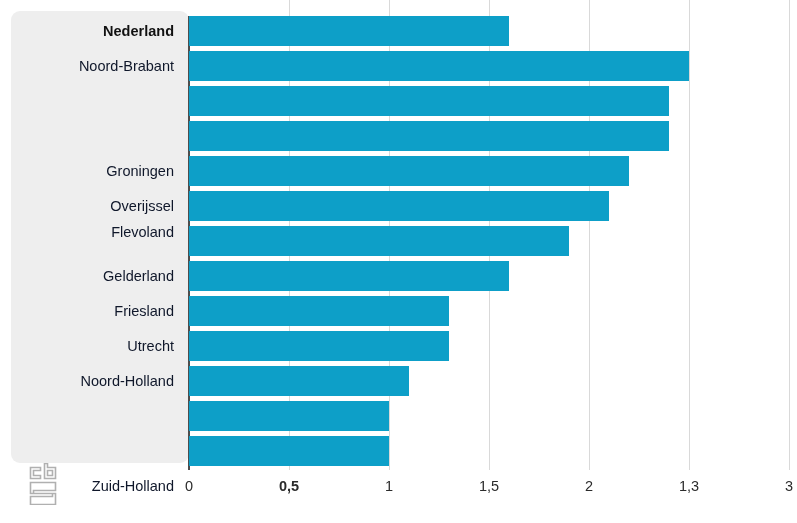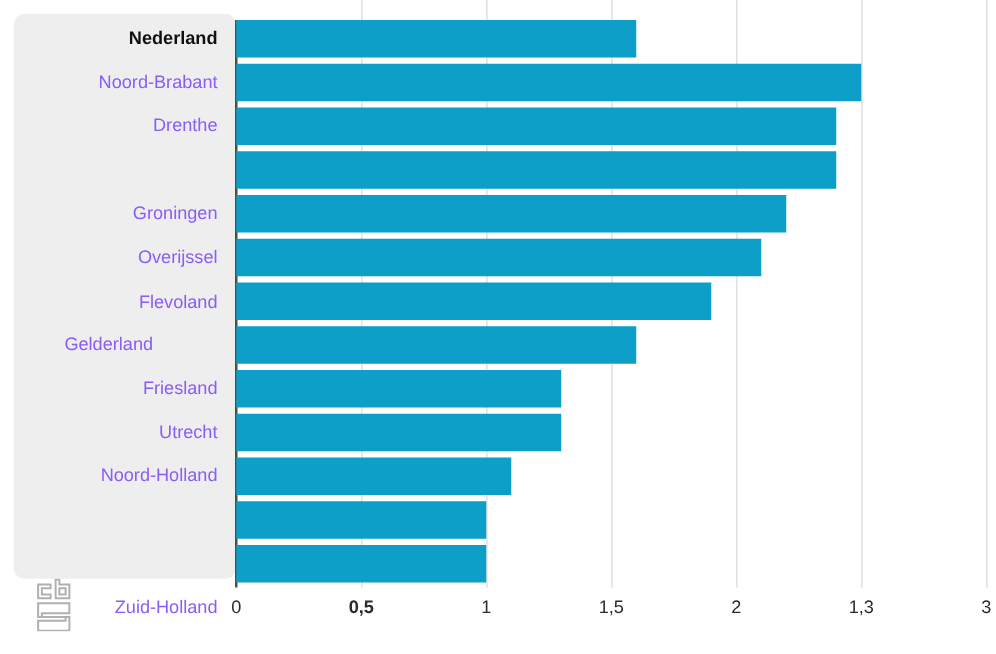--- a/index.html
+++ b/index.html
@@ -101,21 +101,21 @@
     height: 454px;
   }
   .cat-label {
     position: absolute;
     right: 0;
     width: 174px;
     height: 30px;
     line-height: 30px;
     text-align: right;
     font-size: 14.5px;
-    color: #8b5cf6;
+    color: #0f172a;
     white-space: nowrap;
   }
   .cat-label.highlight {
     font-weight: bold;
     color: #111111;
   }
 
   
   #xaxis {
     position: absolute;
@@ -144,25 +144,24 @@
     <g fill="none" stroke="#b0b0b0" stroke-width="1.6">
       <path d="M14.5 4.5 H4.5 V15.5 H14.5 V12.5 H7.5 V7.5 H14.5 Z"></path>
       <path d="M18.5 0.5 V15.5 H29.5 V4.5 H21.5 V0.5 Z M21.5 7.5 H26.5 V12.5 H21.5 Z"></path>
       <path d="M29.5 19.5 H4.5 V30.5 H26.5 V33.5 H4.5 V41.5 H29.5 V30.5 H7.5 V27.5 H29.5 Z"></path>
     </g>
   </svg>
 
   <div id="cat-labels">
       <div class="cat-label highlight" style="top: 0px;">Nederland</div>
       <div class="cat-label" style="top: 35px;">Noord-Brabant</div>
-      <div class="cat-label" style="top: 70px;">Drenthe</div>
       <div class="cat-label" style="top: 175px;">Overijssel</div>
       <div class="cat-label" style="top: 140px;">Groningen</div>
-      <div class="cat-label" style="top: 211px;">Flevoland</div>
-      <div class="cat-label" style="top: 245px; text-align: center;">Gelderland</div>
+      <div class="cat-label" style="top: 201px;">Flevoland</div>
+      <div class="cat-label" style="top: 245px;">Gelderland</div>
       <div class="cat-label" style="top: 280px;">Friesland</div>
       <div class="cat-label" style="top: 315px;">Utrecht</div>
       <div class="cat-label" style="top: 350px;">Noord-Holland</div>
       <div class="cat-label" style="top: 420px; margin-top: 35px;">Zuid-Holland</div>
     </div>
 
   <div id="plot">
     <div id="gridlines">
         <div class="gridline zero" style="left: -1px;"></div>
         <div class="gridline" style="left: 100px;"></div>

